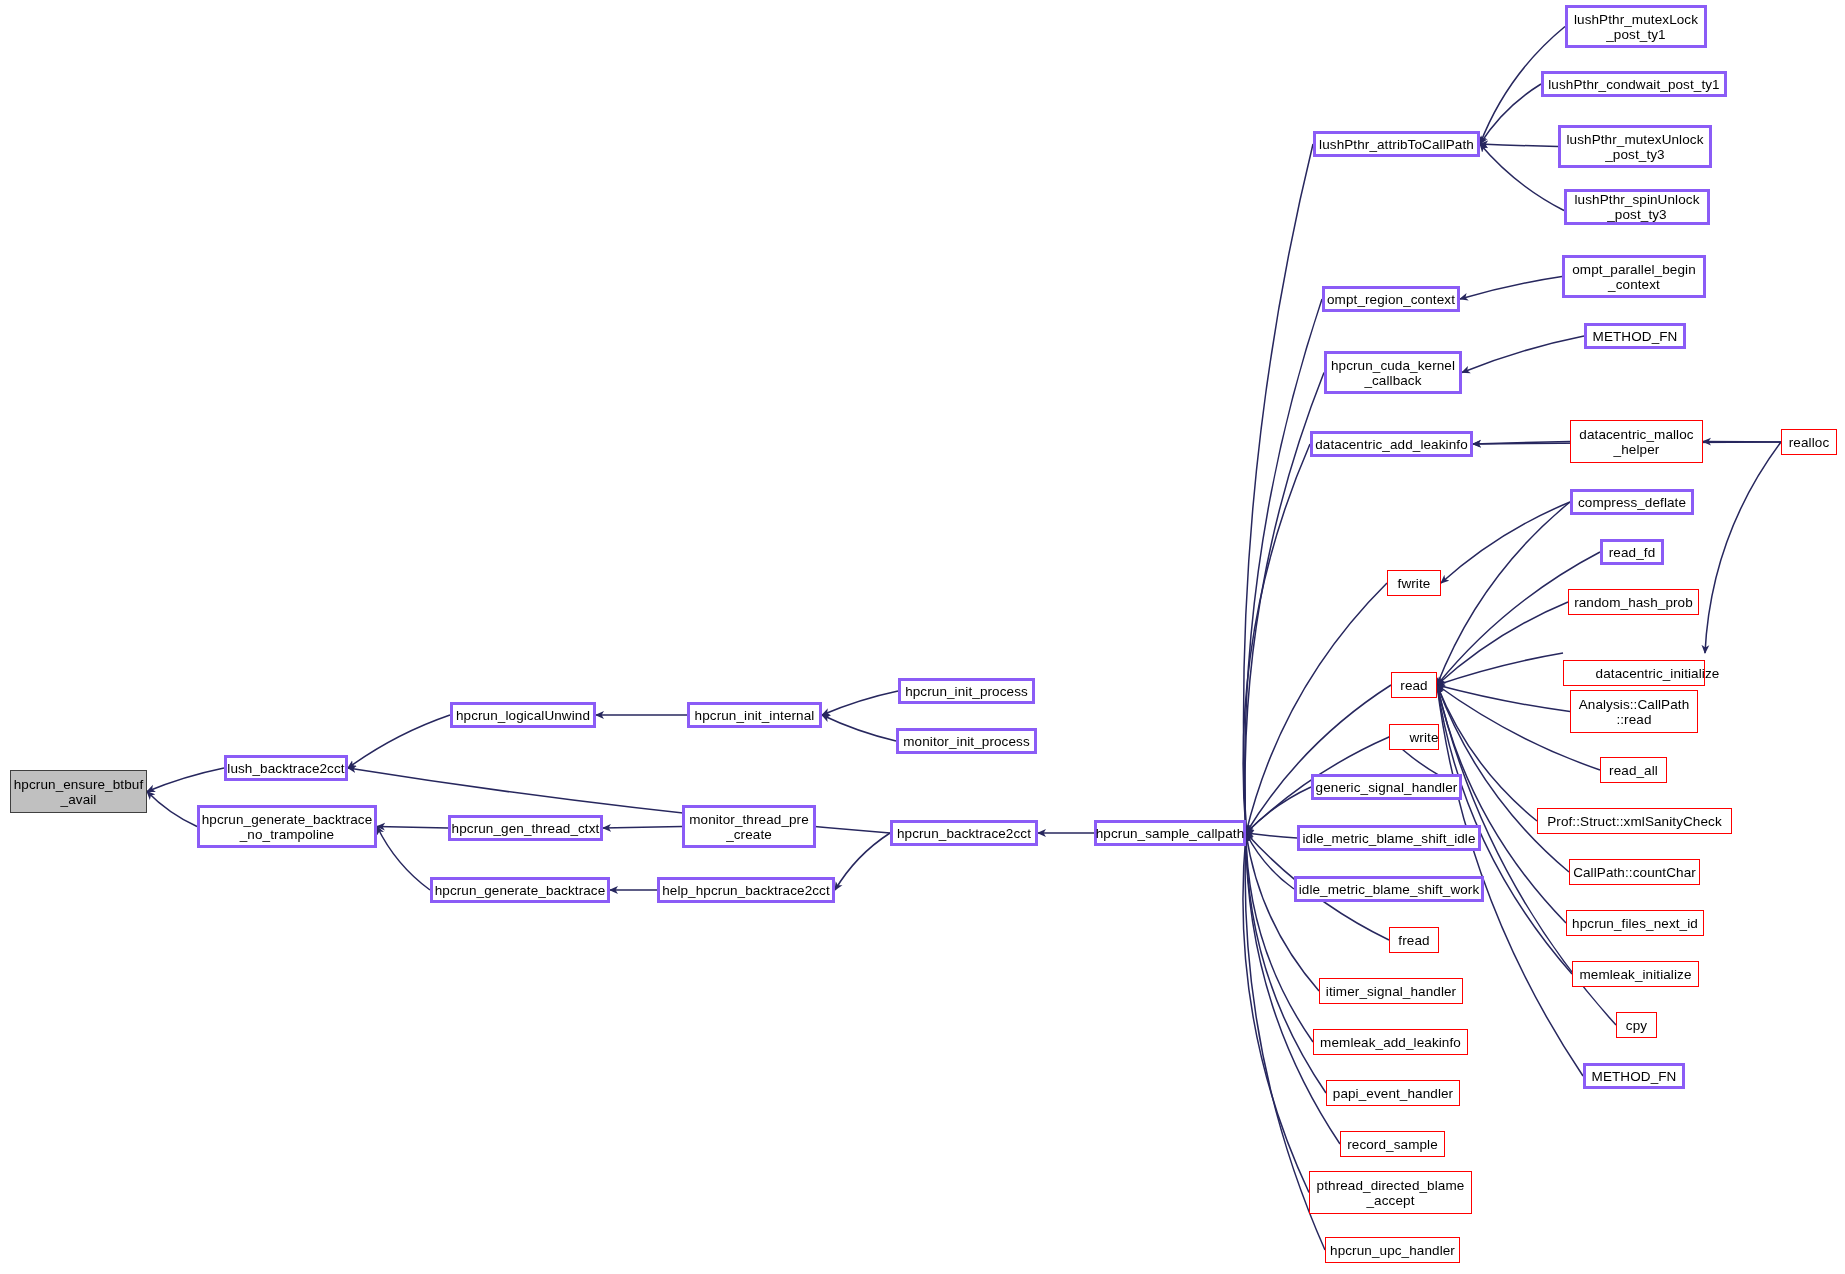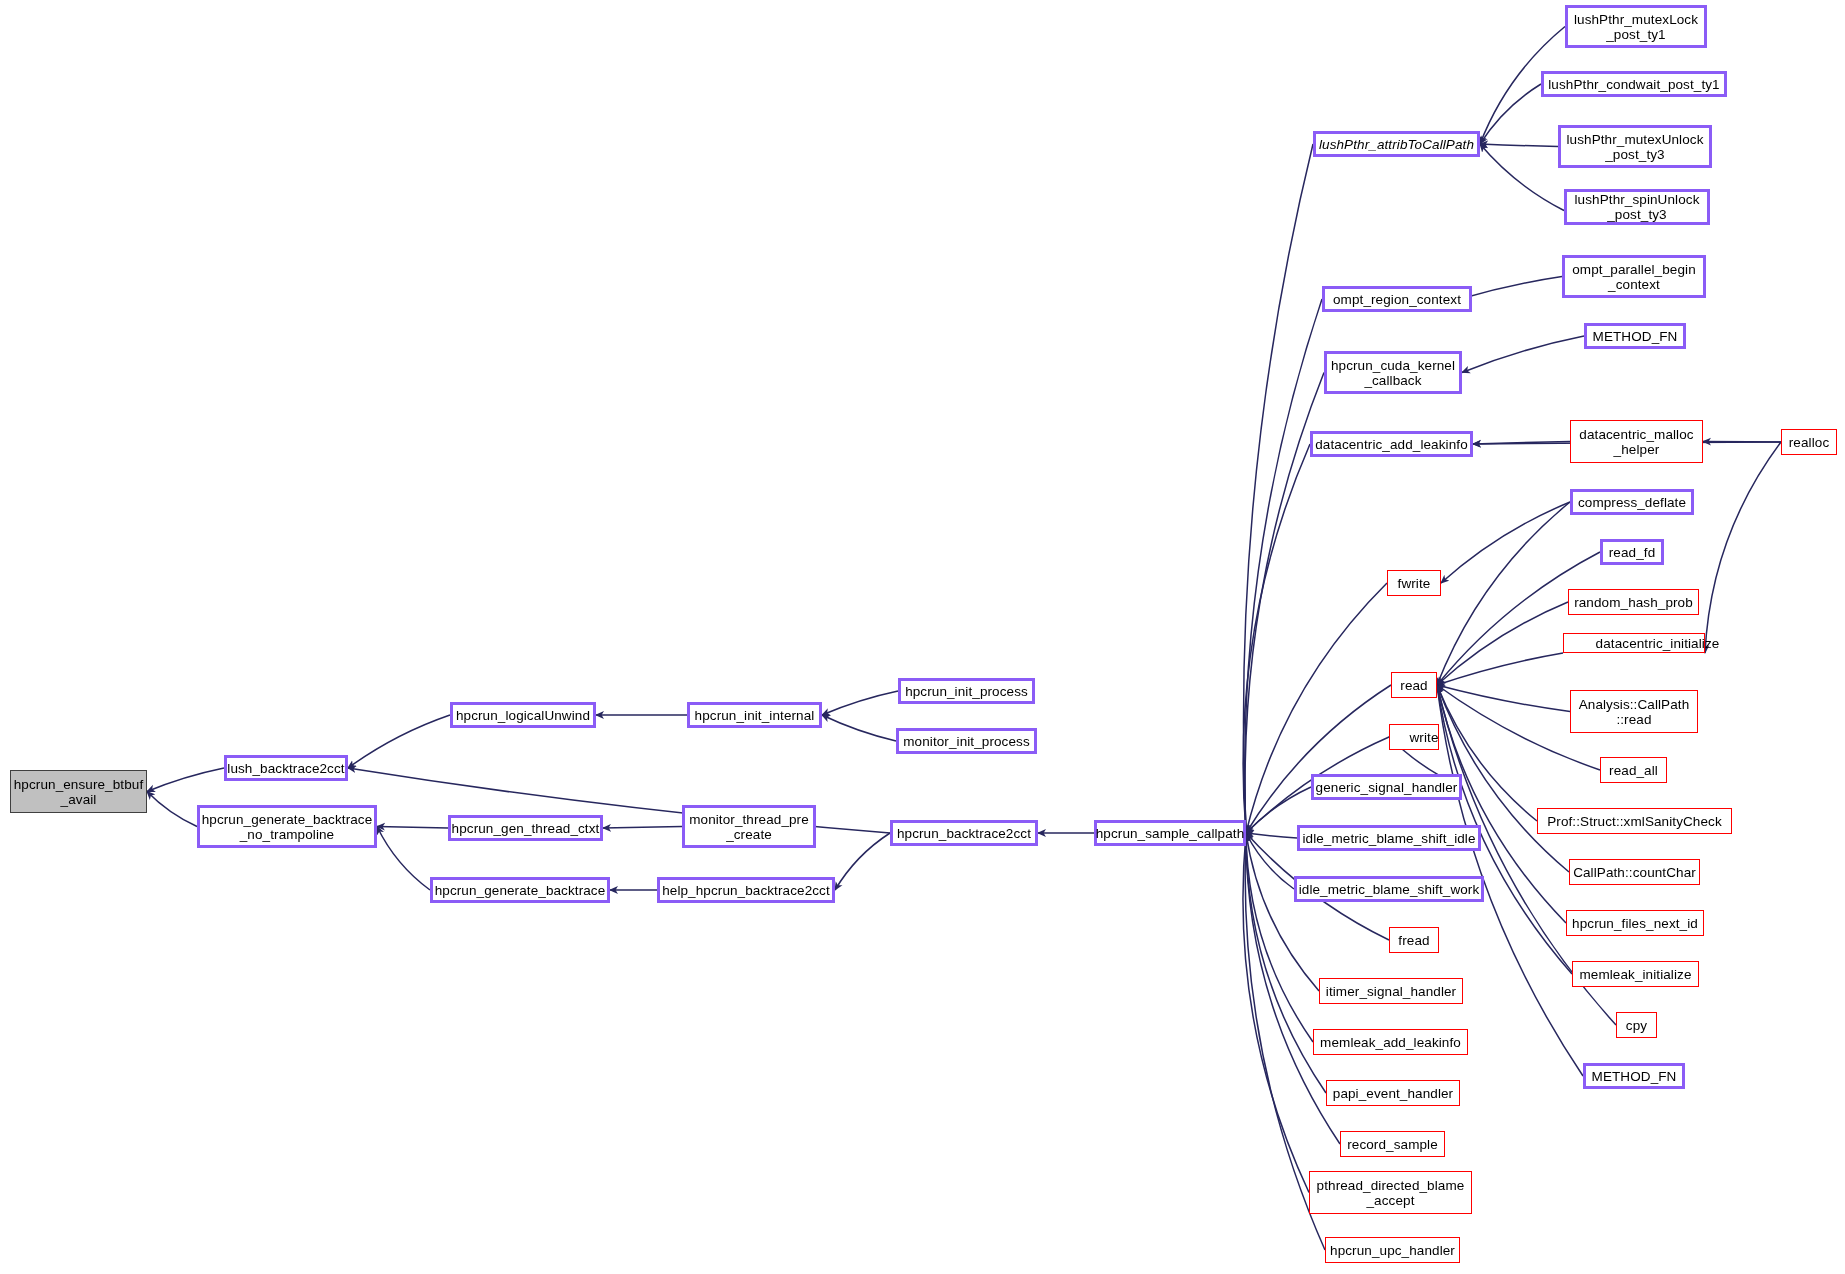--- a/index.html
+++ b/index.html
@@ -108,42 +108,42 @@
 _no_trampoline</div>
       <div class="node" style="left: 450px; top: 702px; width: 146px; height: 26px;">hpcrun_logicalUnwind</div>
       <div class="node" style="left: 448px; top: 815px; width: 155px; height: 26px;">hpcrun_gen_thread_ctxt</div>
       <div class="node" style="left: 430px; top: 877px; width: 180px; height: 26px;">hpcrun_generate_backtrace</div>
       <div class="node" style="left: 687px; top: 702px; width: 135px; height: 26px;">hpcrun_init_internal</div>
       <div class="node" style="left: 657px; top: 877px; width: 178px; height: 26px;">help_hpcrun_backtrace2cct</div>
       <div class="node" style="left: 898px; top: 678px; width: 137px; height: 26px;">hpcrun_init_process</div>
       <div class="node" style="left: 896px; top: 728px; width: 141px; height: 26px;">monitor_init_process</div>
       <div class="node" style="left: 890px; top: 820px; width: 148px; height: 26px;">hpcrun_backtrace2cct</div>
       <div class="node" style="left: 1094px; top: 820px; width: 152px; height: 26px;">hpcrun_sample_callpath</div>
-      <div class="node" style="left: 1313px; top: 131px; width: 167px; height: 26px; font-style: italic;">lushPthr_attribToCallPath</div>
+      <div class="node" style="left: 1313px; top: 131px; width: 167px; height: 26px;">lushPthr_attribToCallPath</div>
       <div class="node" style="left: 1565px; top: 5px; width: 142px; height: 43px;">lushPthr_mutexLock
 _post_ty1</div>
       <div class="node" style="left: 1541px; top: 71px; width: 186px; height: 26px;">lushPthr_condwait_post_ty1</div>
       <div class="node" style="left: 1558px; top: 125px; width: 154px; height: 43px;">lushPthr_mutexUnlock
 _post_ty3</div>
       <div class="node" style="left: 1564px; top: 189px; width: 146px; height: 36px;">lushPthr_spinUnlock
 _post_ty3</div>
-      <div class="node" style="left: 1322px; top: 286px; width: 150px; height: 26px;">ompt_region_context</div>
+      <div class="node" style="left: 1322px; top: 286px; width: 138px; height: 26px;">ompt_region_context</div>
       <div class="node" style="left: 1562px; top: 255px; width: 144px; height: 43px;">ompt_parallel_begin
 _context</div>
       <div class="node" style="left: 1324px; top: 351px; width: 138px; height: 43px;">hpcrun_cuda_kernel
 _callback</div>
       <div class="node" style="left: 1584px; top: 323px; width: 102px; height: 26px;">METHOD_FN</div>
       <div class="node" style="left: 1310px; top: 431px; width: 163px; height: 26px;">datacentric_add_leakinfo</div>
       <div class="node red" style="left: 1570px; top: 420px; width: 133px; height: 43px;">datacentric_malloc
 _helper</div>
       <div class="node red" style="left: 1781px; top: 429px; width: 56px; height: 26px;">realloc</div>
       <div class="node" style="left: 1570px; top: 489px; width: 124px; height: 26px;">compress_deflate</div>
       <div class="node" style="left: 1600px; top: 539px; width: 64px; height: 26px;">read_fd</div>
       <div class="node red" style="left: 1568px; top: 589px; width: 131px; height: 26px;">random_hash_prob</div>
-      <div class="node red" style="left: 1563px; top: 633px; width: 142px; height: 20px; padding-left: 47px;">datacentric_initialize</div>
+      <div class="node red" style="left: 1563px; top: 660px; width: 142px; height: 26px; padding-left: 47px;">datacentric_initialize</div>
       <div class="node red" style="left: 1570px; top: 690px; width: 128px; height: 43px;">Analysis::CallPath
 ::read</div>
       <div class="node red" style="left: 1600px; top: 757px; width: 67px; height: 26px;">read_all</div>
       <div class="node red" style="left: 1537px; top: 808px; width: 195px; height: 26px;">Prof::Struct::xmlSanityCheck</div>
       <div class="node red" style="left: 1569px; top: 859px; width: 131px; height: 26px;">CallPath::countChar</div>
       <div class="node red" style="left: 1566px; top: 910px; width: 138px; height: 26px;">hpcrun_files_next_id</div>
       <div class="node red" style="left: 1572px; top: 961px; width: 127px; height: 26px;">memleak_initialize</div>
       <div class="node red" style="left: 1616px; top: 1012px; width: 41px; height: 26px;">cpy</div>
       <div class="node" style="left: 1583px; top: 1063px; width: 102px; height: 26px;">METHOD_FN</div>
       <div class="node red" style="left: 1387px; top: 570px; width: 54px; height: 26px;">fwrite</div>

